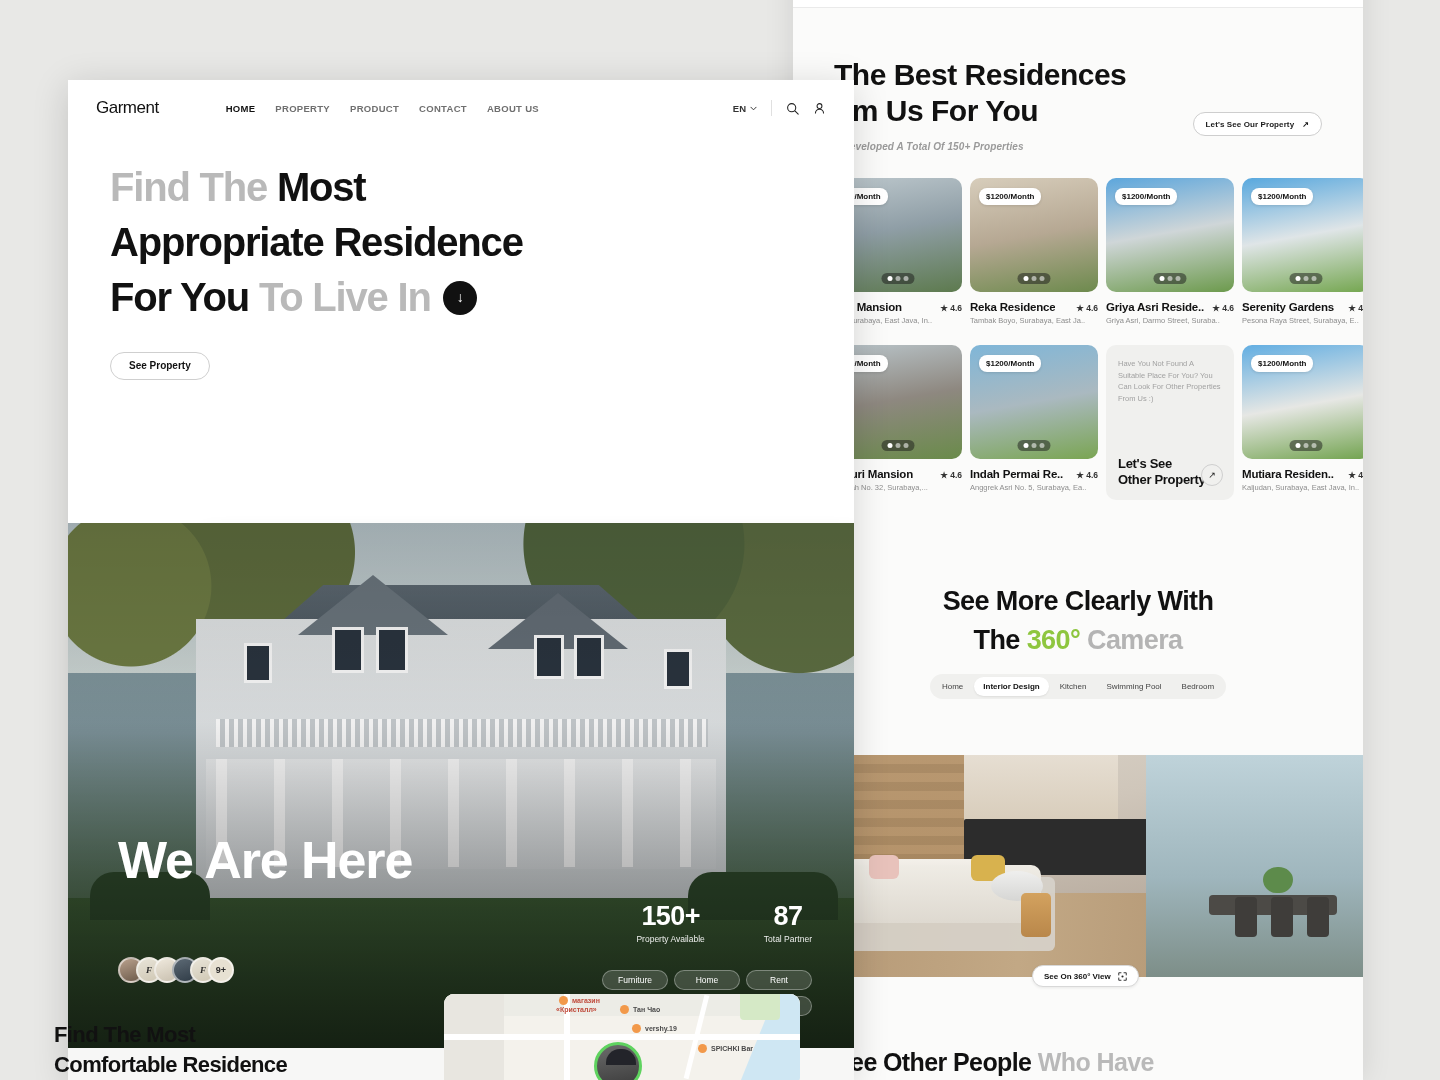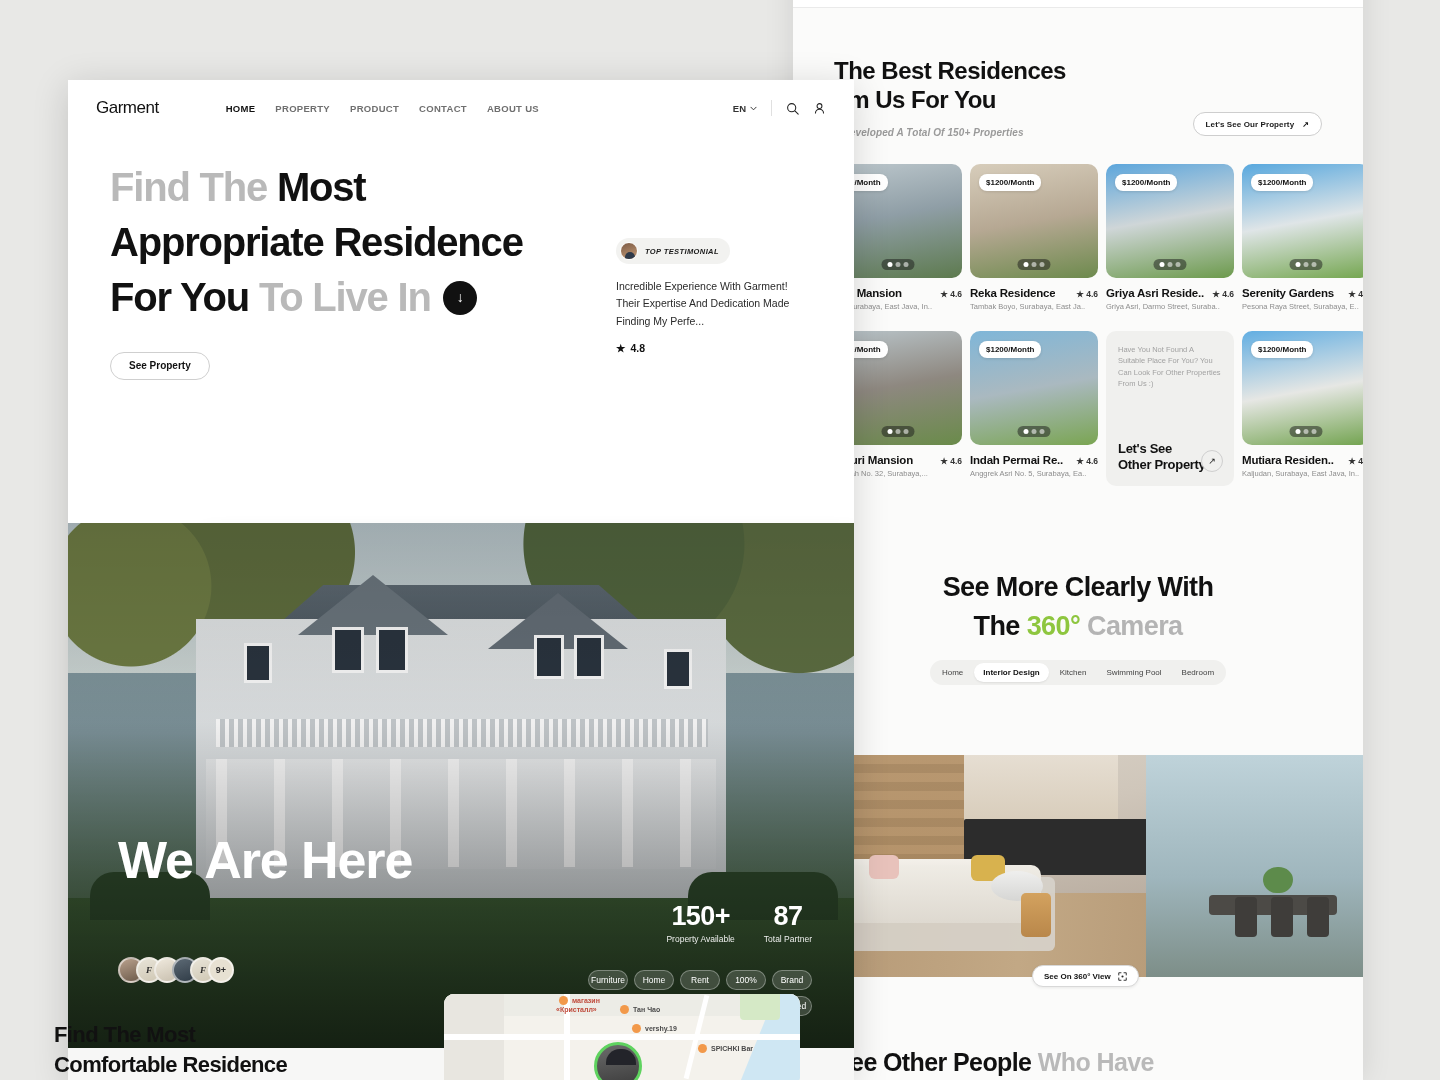--- a/index.html
+++ b/index.html
@@ -14,21 +14,21 @@
   .right-panel{
     position:absolute; left:793px; top:-430px; width:570px; height:1510px;
     background:#fbfbfa; overflow:hidden;
     box-shadow:0 0 28px rgba(0,0,0,.10);
   }
   .rp-topfrag{ position:absolute; left:0; top:0; width:100%; height:437px; background:#fff; }
   .rp-seam{ position:absolute; left:0; top:437px; width:100%; height:1px; background:#eaeaea;}
 
   .rp-inner{ position:absolute; left:0; top:437px; width:100%; padding:50px 41px 0 41px; }
 
-  .rp-h1{ font-size:24px; line-height:1.2; font-weight:700; color:#111; letter-spacing:-.5px; white-space:nowrap;}
+  .rp-h1{ font-size:30px; line-height:1.2; font-weight:700; color:#111; letter-spacing:-.5px; white-space:nowrap;}
   .rp-sub{ margin-top:12px; font-size:10px; font-style:italic; font-weight:600; color:#9a9a9a; letter-spacing:.1px;}
   .rp-cta{
     position:absolute; right:41px; top:105px;
     border:1px solid #cecece; border-radius:16px; background:#fff;
     height:24px; padding:0 12px; display:flex; align-items:center; gap:8px;
     font-size:8px; color:#1a1a1a; font-weight:600; letter-spacing:.1px; white-space:nowrap;
   }
 
   
   .cards{ margin-top:26px; display:grid; grid-template-columns:repeat(4,1fr); gap:0 8px; }
@@ -214,26 +214,26 @@
   .avatars div{ width:26px;height:26px;border-radius:50%; border:2px solid rgba(255,255,255,.55); margin-left:-8px;
     display:flex;align-items:center;justify-content:center; font-size:9px; font-weight:700; color:#2b2b2b; overflow:hidden;}
   .avatars div:first-child{ margin-left:0; }
   .av-p1{background:linear-gradient(160deg,#b9a18d,#6c5a4a);}
   .av-p2{background:linear-gradient(160deg,#e8e4d8,#cfc7b4);}
   .av-p3{background:linear-gradient(160deg,#efe9dd,#c8bfae);}
   .av-p4{background:linear-gradient(160deg,#5d6a75,#2f3b46);}
   .av-more{background:#e7e1d2;}
   .av-f{ font-family:"Liberation Serif",serif; font-style:italic; font-size:12px; color:#5b5143;}
 
-  .stats{ position:absolute; right:42px; top:378px; display:flex; gap:29px; color:#fff; text-align:center;}
+  .stats{ position:absolute; right:42px; top:378px; display:flex; gap:59px; color:#fff; text-align:center;}
   .stat-n{ font-size:27px; font-weight:700; letter-spacing:-.6px;}
   .stat-l{ font-size:8.5px; margin-top:2px; opacity:.92;}
   .chips{ position:absolute; right:42px; top:447px; width:232px; display:flex; flex-wrap:wrap; gap:6px; justify-content:flex-end;}
   .chip{ background:rgba(255,255,255,.16); border:1px solid rgba(255,255,255,.32); color:#fff;
-    font-size:8.5px; border-radius:10px; padding:4px 0; width:40px; text-align:center; backdrop-filter:blur(2px);}
+    font-size:8.5px; border-radius:10px; padding:4px 0; width:66px; text-align:center; backdrop-filter:blur(2px);}
 
   
   .lp-bottom{ position:absolute; left:0; top:968px; width:100%; height:112px; background:#f7f7f6;}
   .lp-b-title{ position:absolute; left:54px; top:1020px; font-size:22px; font-weight:700; color:#111; line-height:1.36; letter-spacing:-.6px;}
   .map{
     position:absolute; left:444px; top:994px; width:356px; height:86px; overflow:hidden;
     border-radius:10px 10px 0 0; background:#f1efe9;
   }
   .map-blocks{position:absolute;inset:0;
     background:
@@ -468,31 +468,20 @@
 
   <div class="hero">
     <div class="h1">
       <span class="gr">Find The </span><span>Most</span><br>
       <span>Appropriate Residence</span><br>
       <span>For You </span><span class="gr">To Live In</span><span class="arrow-dn">↓</span>
     </div>
     <div class="see-prop">See Property</div>
   </div>
 
-  <div class="testi">
-    <div class="testi-badge">
-      <div class="testi-av"></div>
-      <span>TOP TESTIMONIAL</span>
-    </div>
-    <div class="testi-txt">Incredible Experience With Garment! Their Expertise And Dedication Made Finding My Perfe...</div>
-    <div class="testi-rate">
-      <span>★</span>
-      <span>4.8</span>
-    </div>
-  </div>
 
   <div class="searchbar">
     <div class="sb-field">
       <div class="sb-ico">
         <svg width="13" height="13" viewBox="0 0 16 16">
             <path d="M8 15s5-5.2 5-9A5 5 0 003 6c0 3.8 5 9 5 9z" stroke="#222" stroke-width="1.2" fill="none"></path>
             <circle cx="8" cy="6" r="1.8" stroke="#222" stroke-width="1.2" fill="none"></circle>
           </svg>
       </div>
       <div>

